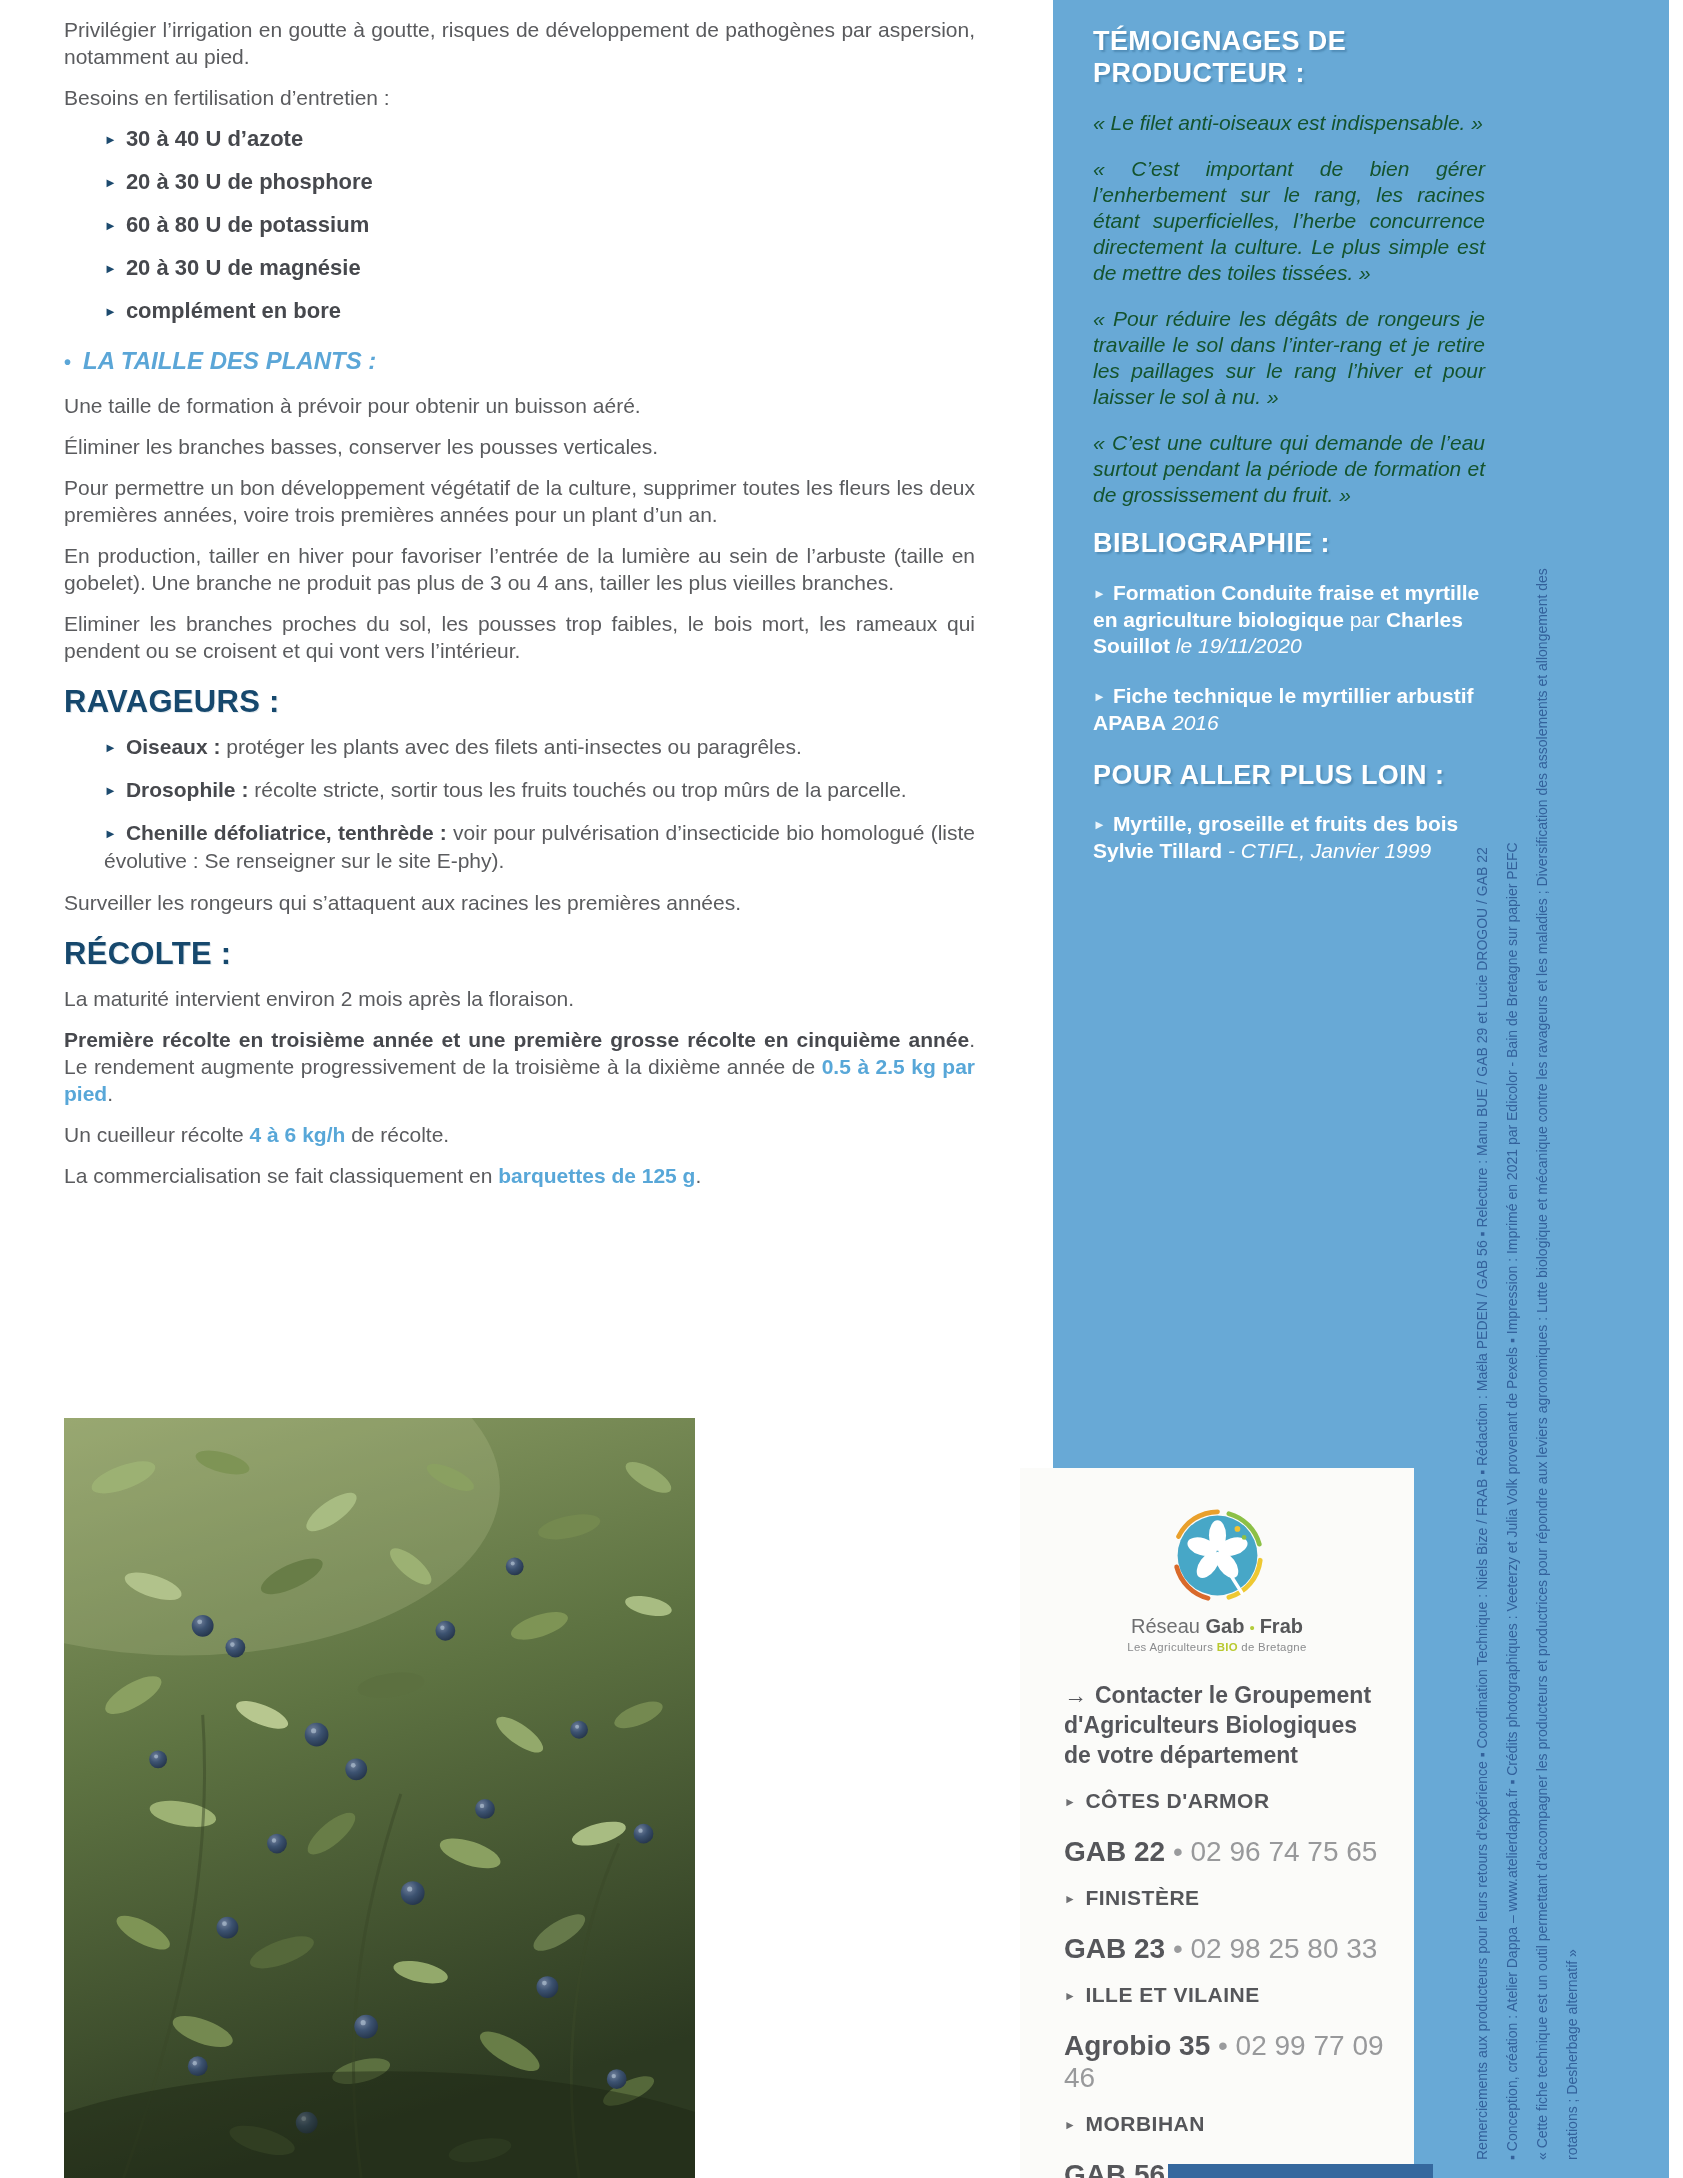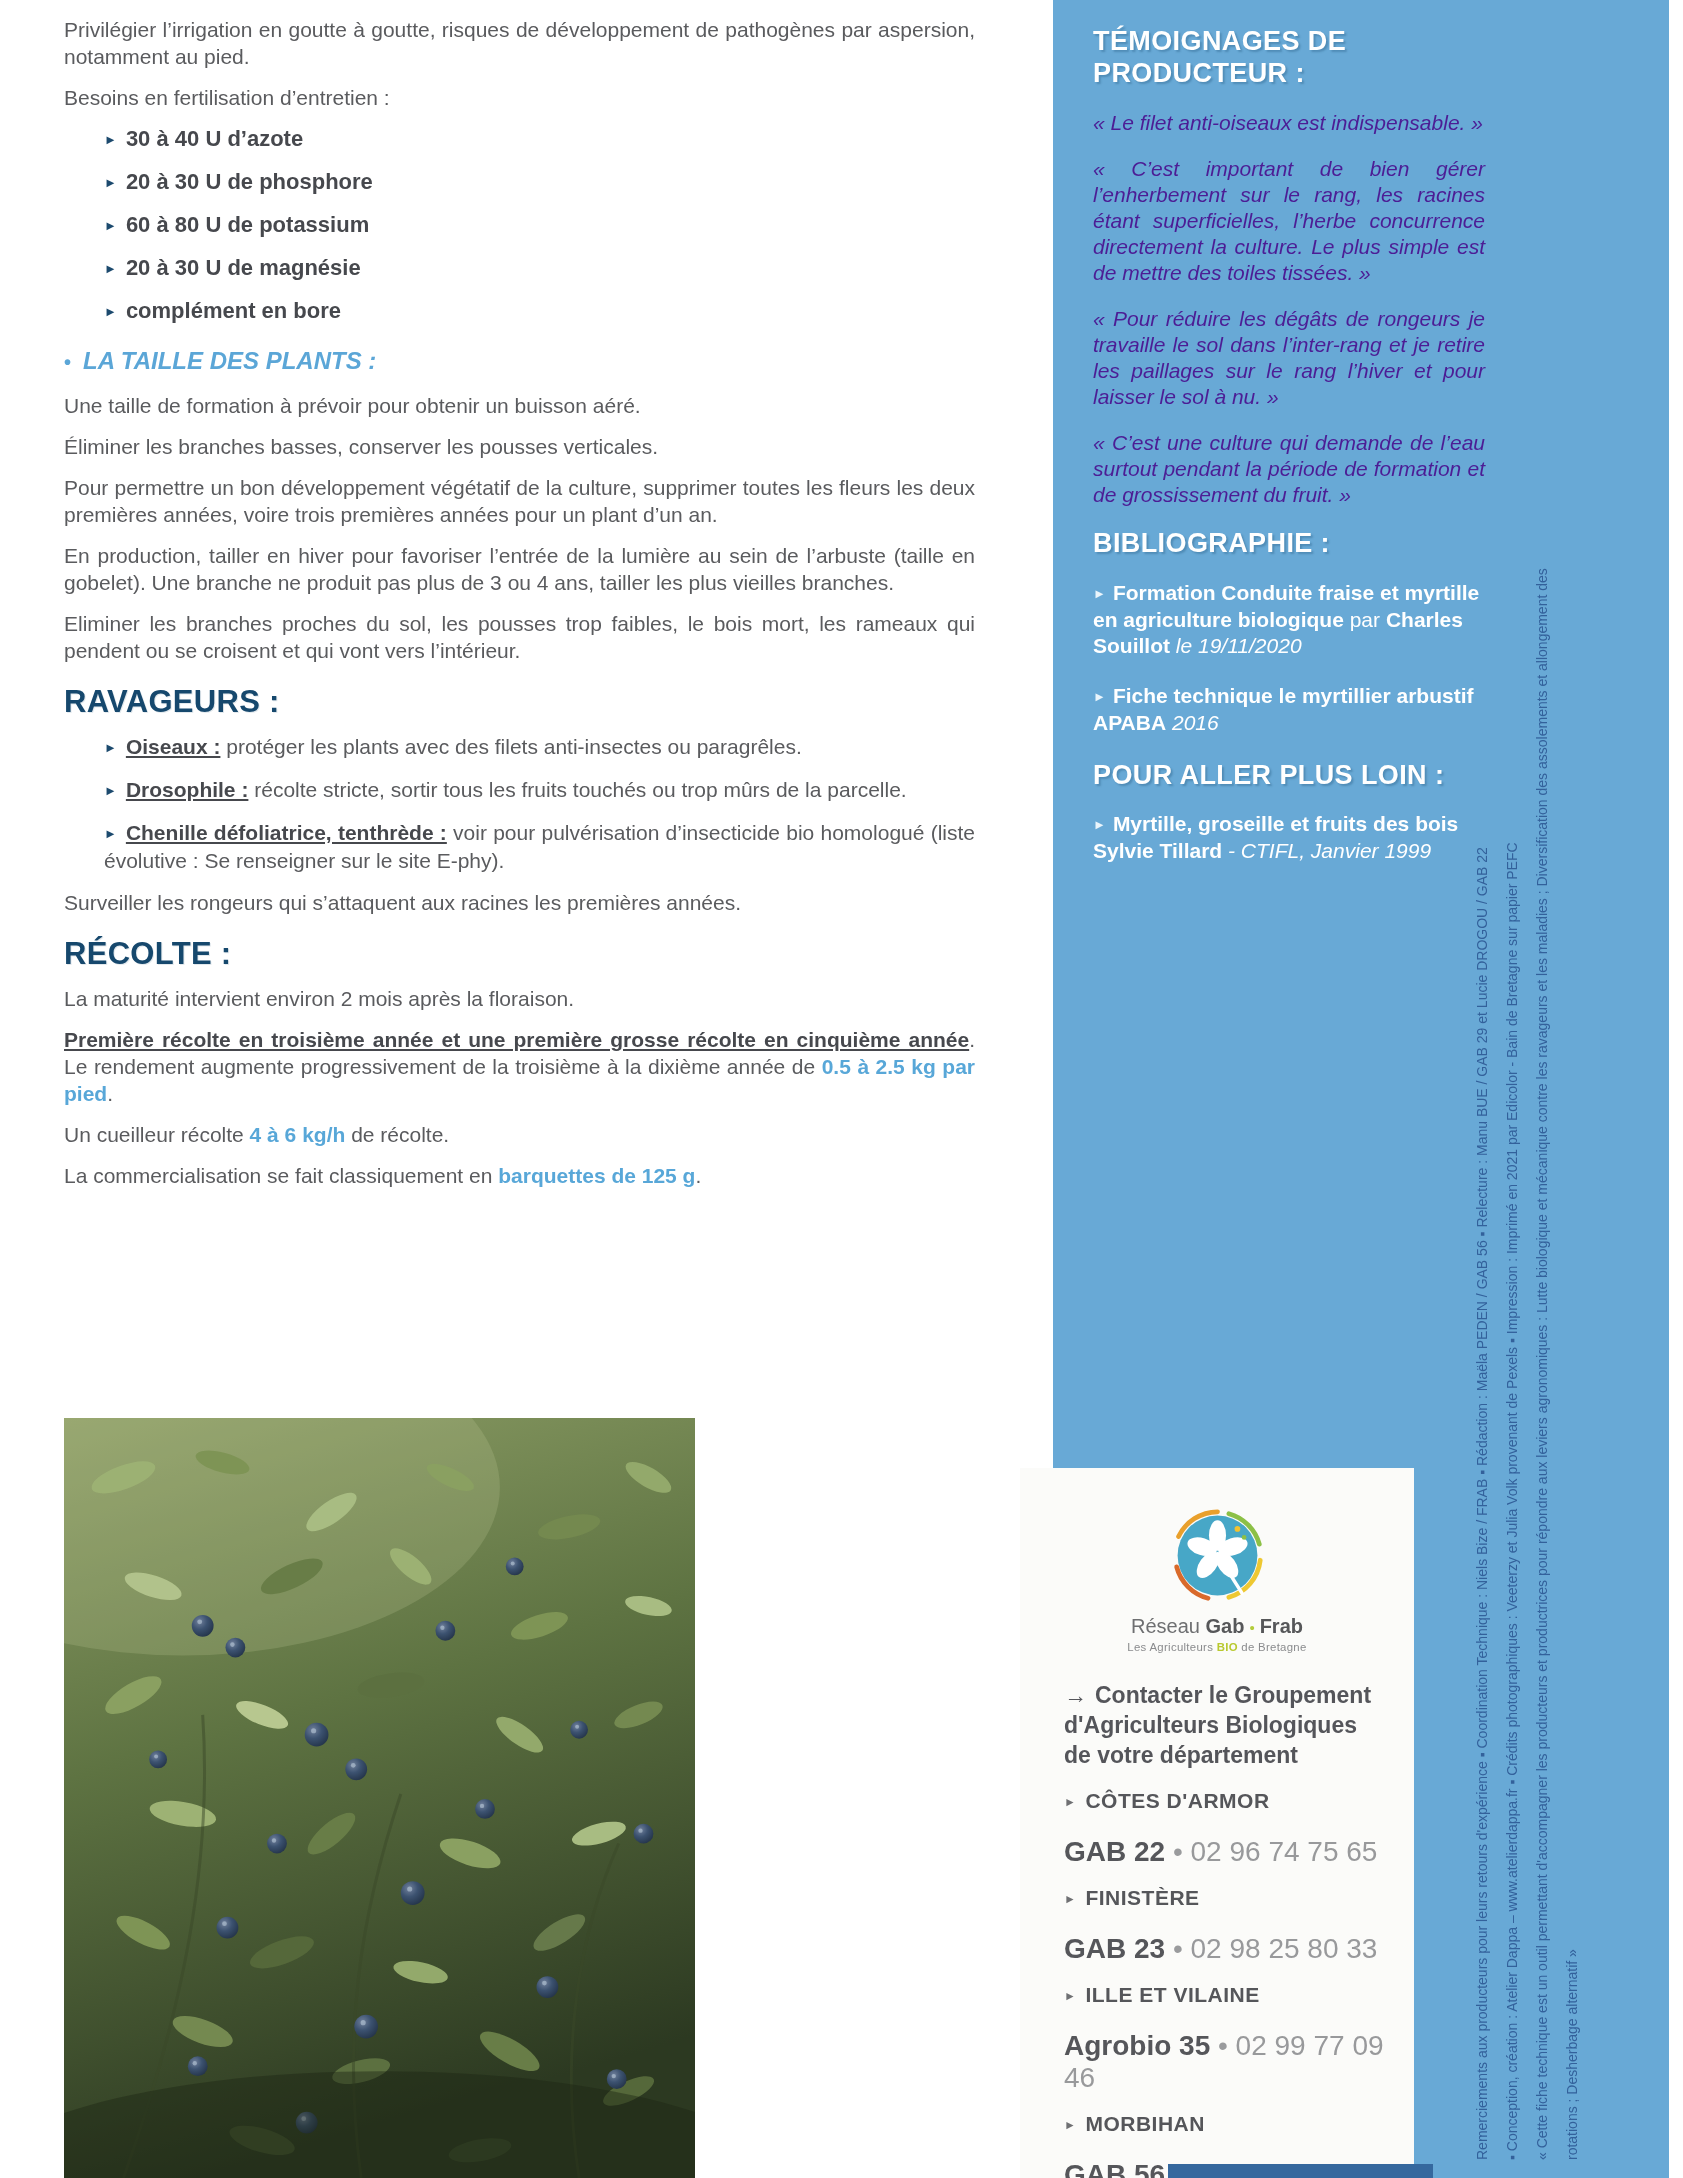--- a/index.html
+++ b/index.html
@@ -16,31 +16,31 @@
   }
   .left-col p{margin:0 0 14px;}
   .blist{margin:4px 0 8px 40px;}
   .bitem{margin:0 0 15px;font-weight:700;color:#46484d;font-size:22px;text-align:left;}
   .arr{color:#1c4a6e;font-size:13px;margin-right:9px;vertical-align:2px;}
   .taille-h{color:#5ba6d7;font-size:24px;font-weight:700;font-style:italic;margin:22px 0 16px;text-align:left;}
   .taille-h .dot{font-style:normal;margin-right:12px;font-size:20px;}
   .sec-h{color:#16486d;font-size:31px;font-weight:800;letter-spacing:0.3px;margin:24px 0 18px;text-align:left;
          text-shadow:1px 1px 0 rgba(22,72,109,.12);}
   .pitem{margin:0 0 15px 40px;}
-  .bd{font-weight:700;color:#46484d;text-decoration:underline;}
+  .bd{font-weight:700;color:#46484d;}
   .hl{font-weight:700;color:#58a7d8;}
   
   .photo{position:absolute;left:64px;top:1418px;width:631px;height:760px;display:block;}
   
   .panel{position:absolute;left:1053px;top:0;width:616px;height:2178px;background:#68a9d6;}
   .panel-inner{padding:20px 184px 0 40px;}
   .panel-h{color:#ffffff;font-size:27px;font-weight:800;line-height:1.18;letter-spacing:0.4px;
            margin:18px 0 20px;text-shadow:2px 2px 2px rgba(23,74,110,.3);}
   .panel-h:first-child{margin-top:6px;}
-  .quote{color:#4c1d95;font-style:italic;font-size:21px;line-height:26px;text-align:justify;margin:0 0 20px;}
+  .quote{color:#14532d;font-style:italic;font-size:21px;line-height:26px;text-align:justify;margin:0 0 20px;}
   .bib{color:#ffffff;font-size:21px;line-height:26px;margin:0 0 24px;}
   .parr{color:#eaf5fc;font-size:13px;margin-right:7px;vertical-align:2px;}
   .bb{font-weight:700;}
   .rg{font-weight:400;}
   .it{font-weight:400;font-style:italic;}
   
   .infobox{position:absolute;left:1020px;top:1468px;width:394px;height:710px;background:#fbfbf9;}
   .logo-wrap{text-align:center;padding-top:40px;}
   .logo-name{font-size:20px;color:#6e6f71;margin-top:8px;}
   .lg-b{font-weight:700;color:#565759;}

